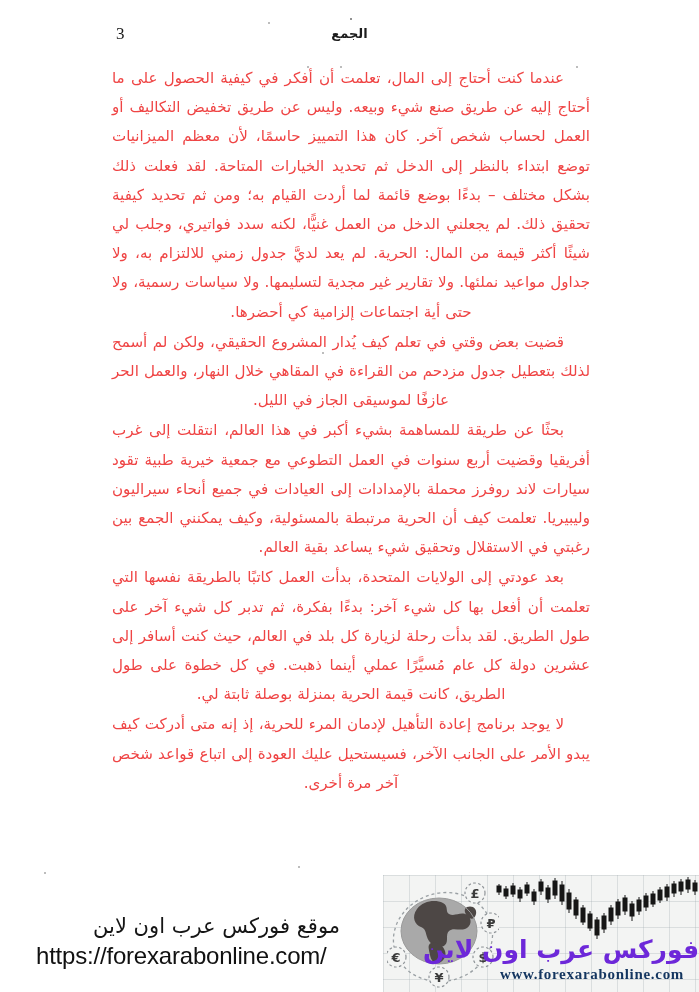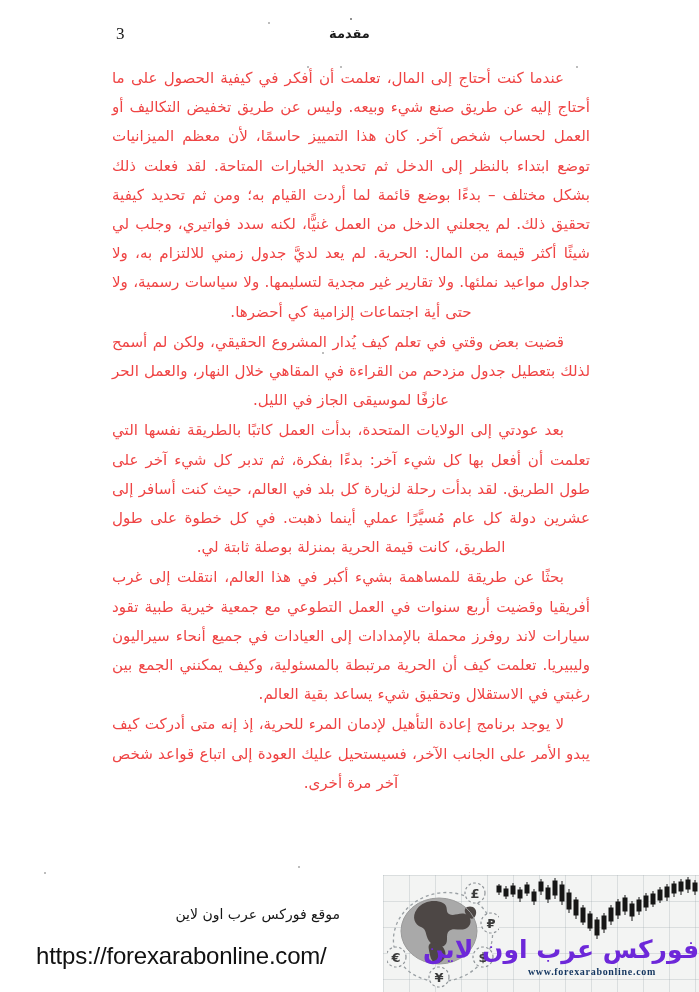--- a/index.html
+++ b/index.html
@@ -93,24 +93,24 @@
   .footer-watermark {
     position: absolute;
     left: 36px;
     bottom: 22px;
     width: 320px;
     text-align: left;
     direction: rtl;
   }
   .watermark-arabic {
     font-family: "DejaVu Sans", "Liberation Sans", sans-serif;
-    font-size: 14px;
+    font-size: 21px;
     color: #151515;
     letter-spacing: .6px;
-    margin-bottom: 20px;
+    margin-bottom: 4px;
     text-align: right;
     padding-right: 16px;
   }
   .watermark-url {
     font-family: "Liberation Sans", "DejaVu Sans", sans-serif;
     font-size: 24px;
     color: #111111;
     direction: ltr;
     text-align: left;
     letter-spacing: -.2px;
@@ -159,46 +159,46 @@
     font-family: "DejaVu Sans", "Liberation Sans", sans-serif;
     font-size: 25px;
     font-weight: 700;
     color: #6d28d9;
     letter-spacing: .5px;
     line-height: 1.06;
     white-space: nowrap;
   }
   .brand-url {
     font-family: "Liberation Serif", "DejaVu Serif", serif;
-    font-size: 10px;
+    font-size: 15px;
     font-weight: 700;
     color: #13355f;
     direction: ltr;
     text-align: center;
     letter-spacing: .7px;
     margin-top: 2px;
     padding-right: 2px;
   }
 </style>
 </head>
 <body>
 
 <div class="page">
 
   <div class="header">
     <div class="header-speck"></div>
     <div class="header-page-number">3</div>
-    <div class="header-title">مقدمة</div>
+    <div class="header-title">الجمع</div>
   </div>
 
   <div class="body-text">
     <p class="para indent last-center">عندما كنت أحتاج إلى المال، تعلمت أن أفكر في كيفية الحصول على ما أحتاج إليه عن طريق صنع شيء وبيعه. وليس عن طريق تخفيض التكاليف أو العمل لحساب شخص آخر. كان هذا التمييز حاسمًا، لأن معظم الميزانيات توضع ابتداء بالنظر إلى الدخل ثم تحديد الخيارات المتاحة. لقد فعلت ذلك بشكل مختلف – بدءًا بوضع قائمة لما أردت القيام به؛ ومن ثم تحديد كيفية تحقيق ذلك. لم يجعلني الدخل من العمل غنيًّا، لكنه سدد فواتيري، وجلب لي شيئًا أكثر قيمة من المال: الحرية. لم يعد لديَّ جدول زمني للالتزام به، ولا جداول مواعيد نملئها. ولا تقارير غير مجدية لتسليمها. ولا سياسات رسمية، ولا حتى أية اجتماعات إلزامية كي أحضرها.</p>
     <p class="para indent last-center">قضيت بعض وقتي في تعلم كيف يُدار المشروع الحقيقي، ولكن لم أسمح لذلك بتعطيل جدول مزدحم من القراءة في المقاهي خلال النهار، والعمل الحر عازفًا لموسيقى الجاز في الليل.</p>
+    <p class="para indent">بحثًا عن طريقة للمساهمة بشيء أكبر في هذا العالم، انتقلت إلى غرب أفريقيا وقضيت أربع سنوات في العمل التطوعي مع جمعية خيرية طبية تقود سيارات لاند روفرز محملة بالإمدادات إلى العيادات في جميع أنحاء سيراليون وليبيريا. تعلمت كيف أن الحرية مرتبطة بالمسئولية، وكيف يمكنني الجمع بين رغبتي في الاستقلال وتحقيق شيء يساعد بقية العالم.</p>
     <p class="para indent last-center">بعد عودتي إلى الولايات المتحدة، بدأت العمل كاتبًا بالطريقة نفسها التي تعلمت أن أفعل بها كل شيء آخر: بدءًا بفكرة، ثم تدبر كل شيء آخر على طول الطريق. لقد بدأت رحلة لزيارة كل بلد في العالم، حيث كنت أسافر إلى عشرين دولة كل عام مُسيَّرًا عملي أينما ذهبت. في كل خطوة على طول الطريق، كانت قيمة الحرية بمنزلة بوصلة ثابتة لي.</p>
-    <p class="para indent">بحثًا عن طريقة للمساهمة بشيء أكبر في هذا العالم، انتقلت إلى غرب أفريقيا وقضيت أربع سنوات في العمل التطوعي مع جمعية خيرية طبية تقود سيارات لاند روفرز محملة بالإمدادات إلى العيادات في جميع أنحاء سيراليون وليبيريا. تعلمت كيف أن الحرية مرتبطة بالمسئولية، وكيف يمكنني الجمع بين رغبتي في الاستقلال وتحقيق شيء يساعد بقية العالم.</p>
     <p class="para indent last-center">لا يوجد برنامج إعادة التأهيل لإدمان المرء للحرية، إذ إنه متى أدركت كيف يبدو الأمر على الجانب الآخر، فسيستحيل عليك العودة إلى اتباع قواعد شخص آخر مرة أخرى.</p>
   </div>
 
   <div class="speck" style="left:268px;top:22px;width:2px;height:2px;"></div>
   <div class="speck" style="left:307px;top:66px;width:2px;height:2px;"></div>
   <div class="speck" style="left:340px;top:66px;width:2px;height:2px;"></div>
   <div class="speck" style="left:576px;top:66px;width:2px;height:2px;"></div>
   <div class="speck" style="left:322px;top:352px;width:2px;height:2px;"></div>
   <div class="speck" style="left:298px;top:866px;width:2px;height:2px;"></div>
   <div class="speck" style="left:44px;top:872px;width:2px;height:2px;"></div>

